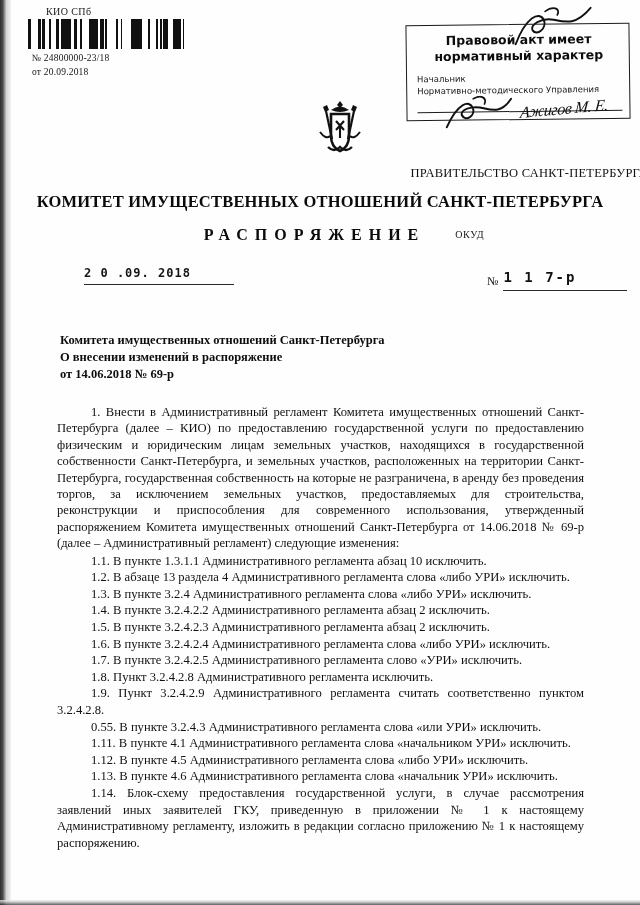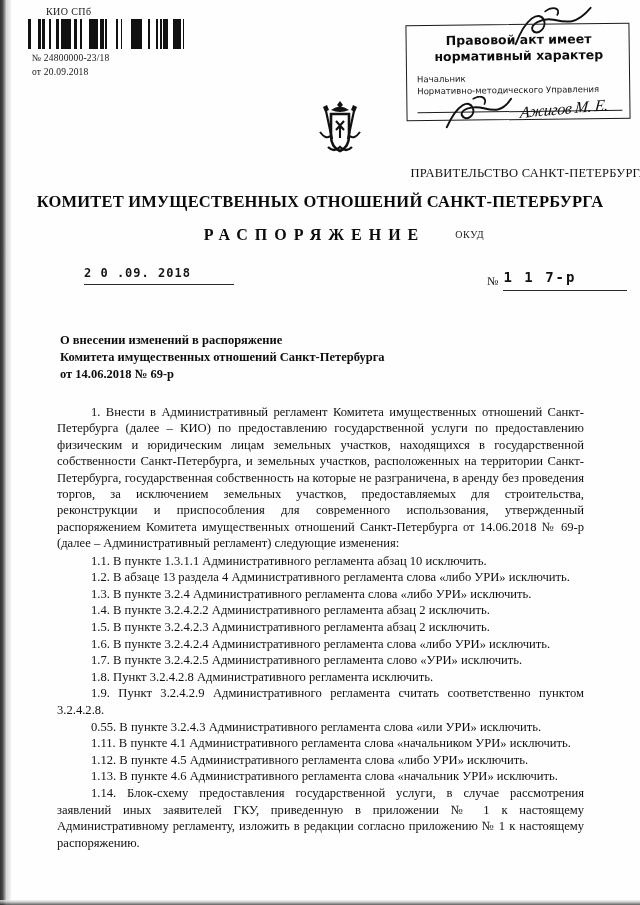--- a/index.html
+++ b/index.html
@@ -441,22 +441,22 @@
 
   <div class="num-field">
     <span class="num-label">№</span>
     <span class="num-value-wrap">
       <span class="num-value">1 1 7-р</span>
       <span class="field-rule" style="display:block"></span>
     </span>
   </div>
 
   <div class="subject">
+    <div>Комитета имущественных отношений Санкт-Петербурга</div>
     <div>О внесении изменений в распоряжение</div>
-    <div>Комитета имущественных отношений Санкт-Петербурга</div>
     <div>от 14.06.2018 № 69-р</div>
   </div>
 
   <div class="body">
     <p class="p-justified p-lead">1. Внести в Административный регламент Комитета имущественных отношений Санкт-Петербурга (далее – КИО) по предоставлению государственной услуги по предоставлению физическим и юридическим лицам земельных участков, находящихся в государственной собственности Санкт-Петербурга, и земельных участков, расположенных на территории Санкт-Петербурга, государственная собственность на которые не разграничена, в аренду без проведения торгов, за исключением земельных участков, предоставляемых для строительства, реконструкции и приспособления для современного использования, утвержденный распоряжением Комитета имущественных отношений Санкт-Петербурга от 14.06.2018 № 69-р (далее – Административный регламент) следующие изменения:</p>
     <div id="body-items" class="list-start">
         <p class="item">1.1. В пункте 1.3.1.1 Административного регламента абзац 10 исключить.</p>
         <p class="item">1.2. В абзаце 13 раздела 4 Административного регламента слова «либо УРИ» исключить.</p>
         <p class="item">1.3. В пункте 3.2.4 Административного регламента слова «либо УРИ» исключить.</p>
         <p class="item">1.4. В пункте 3.2.4.2.2 Административного регламента абзац 2 исключить.</p>

